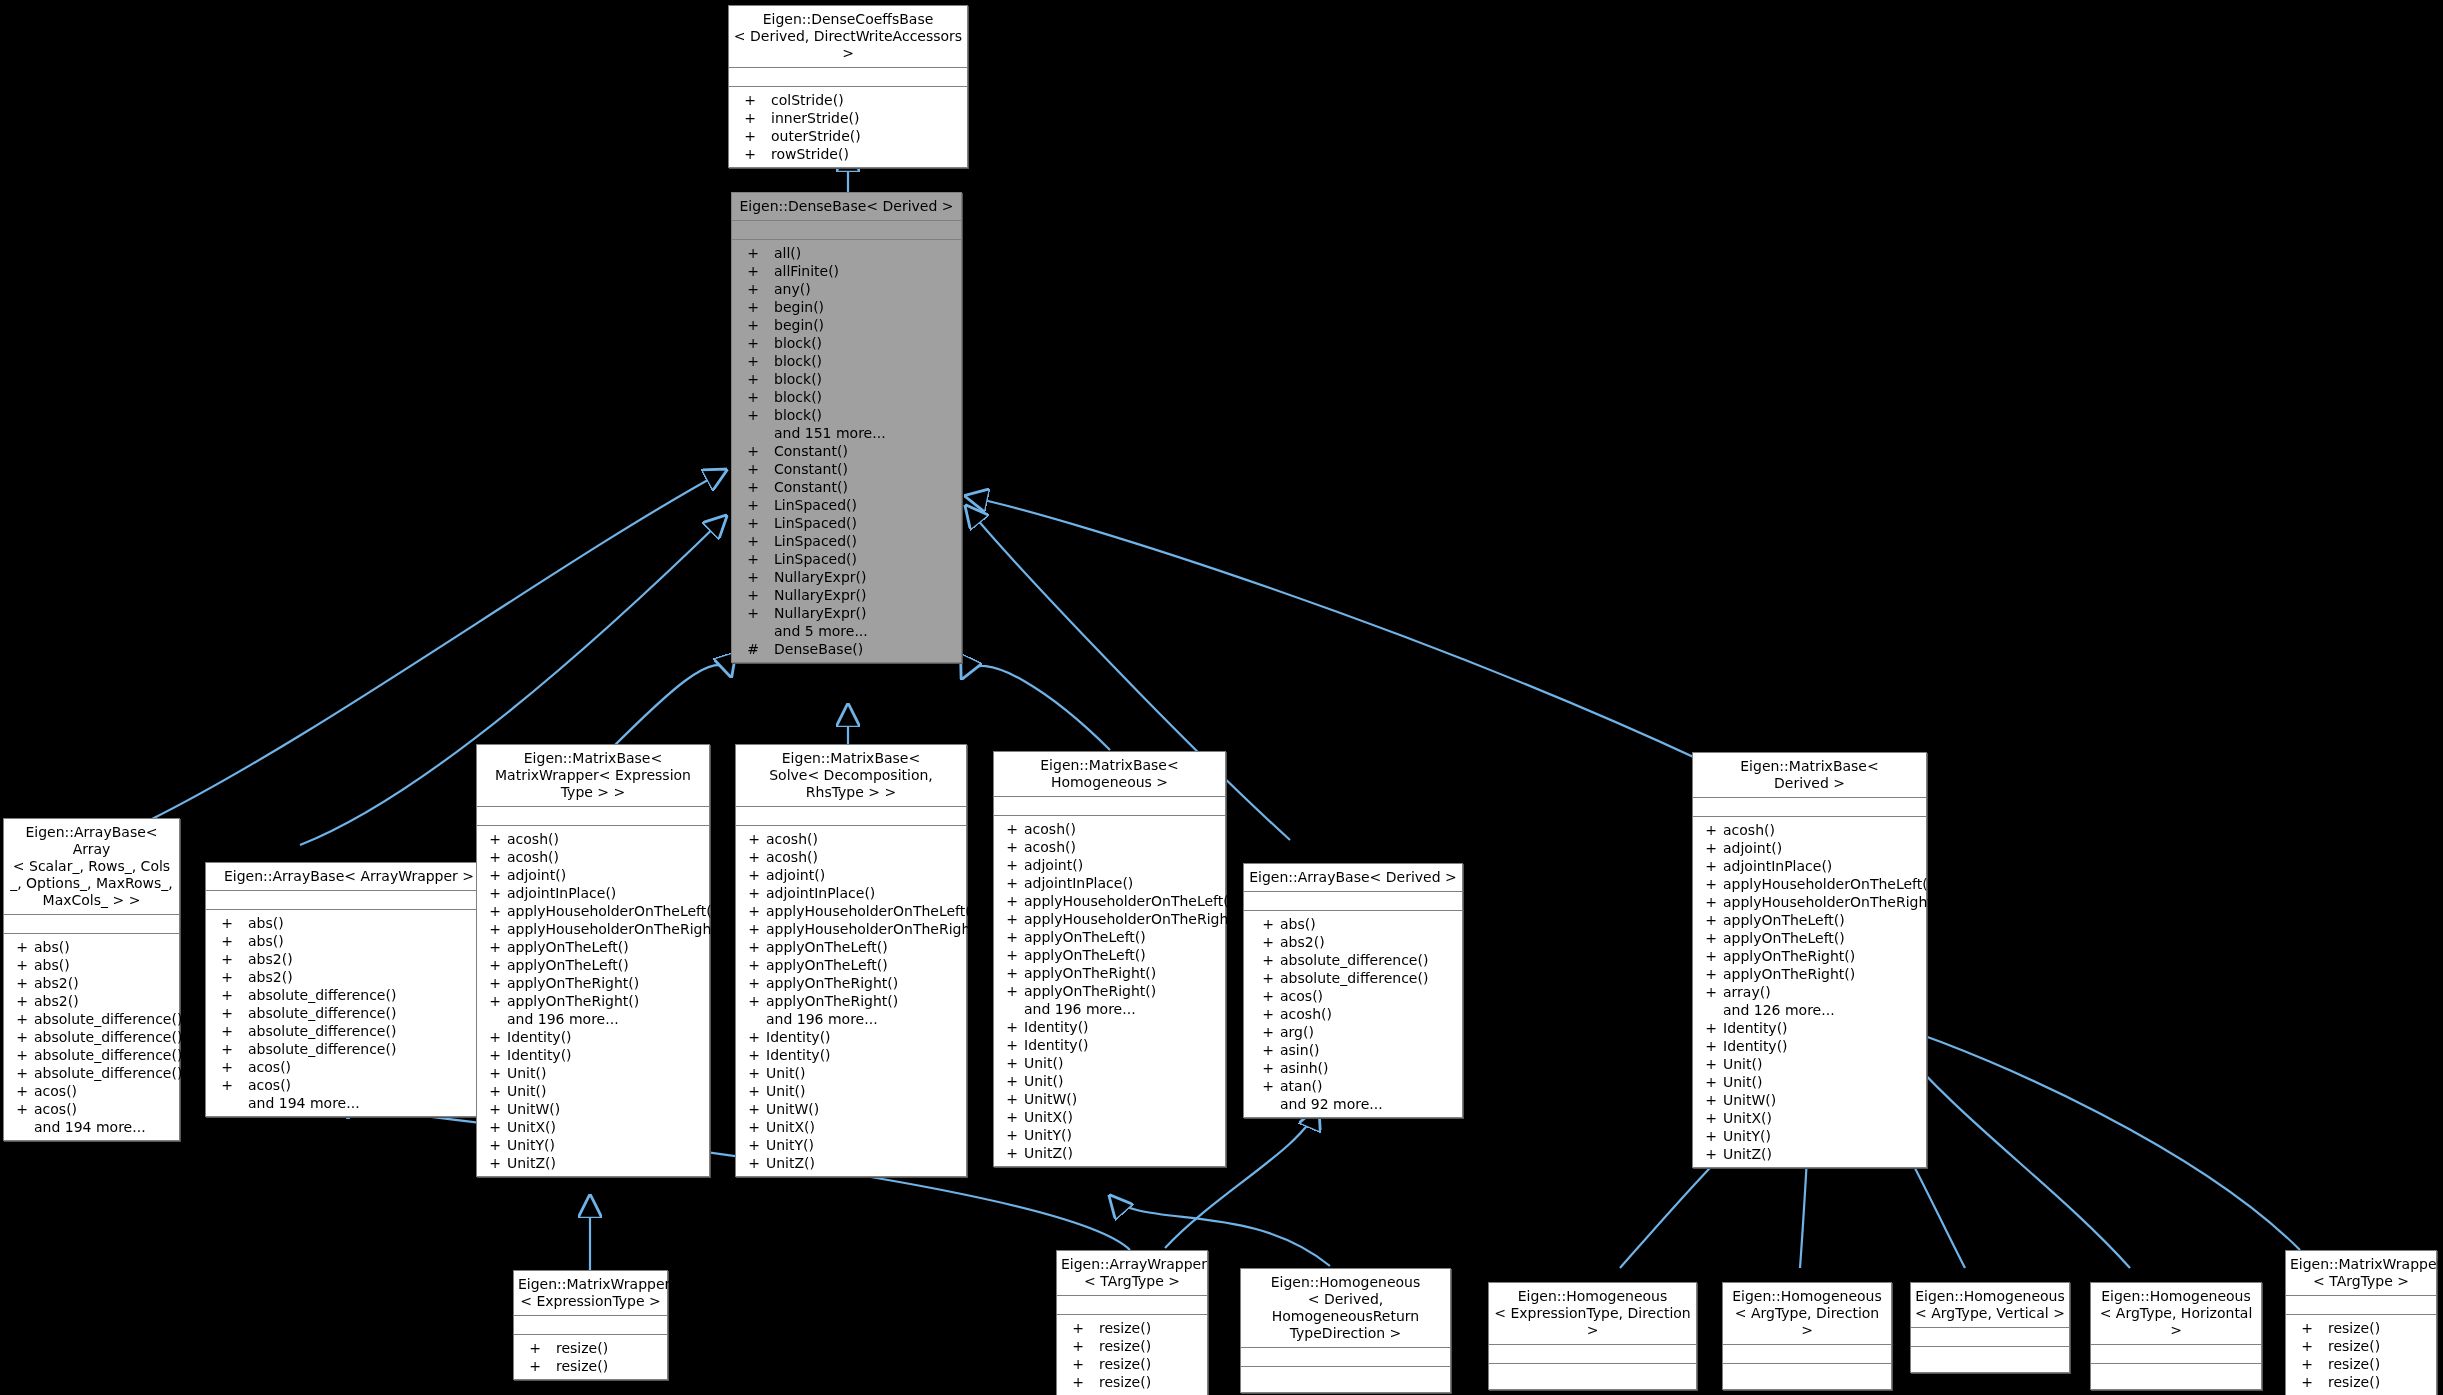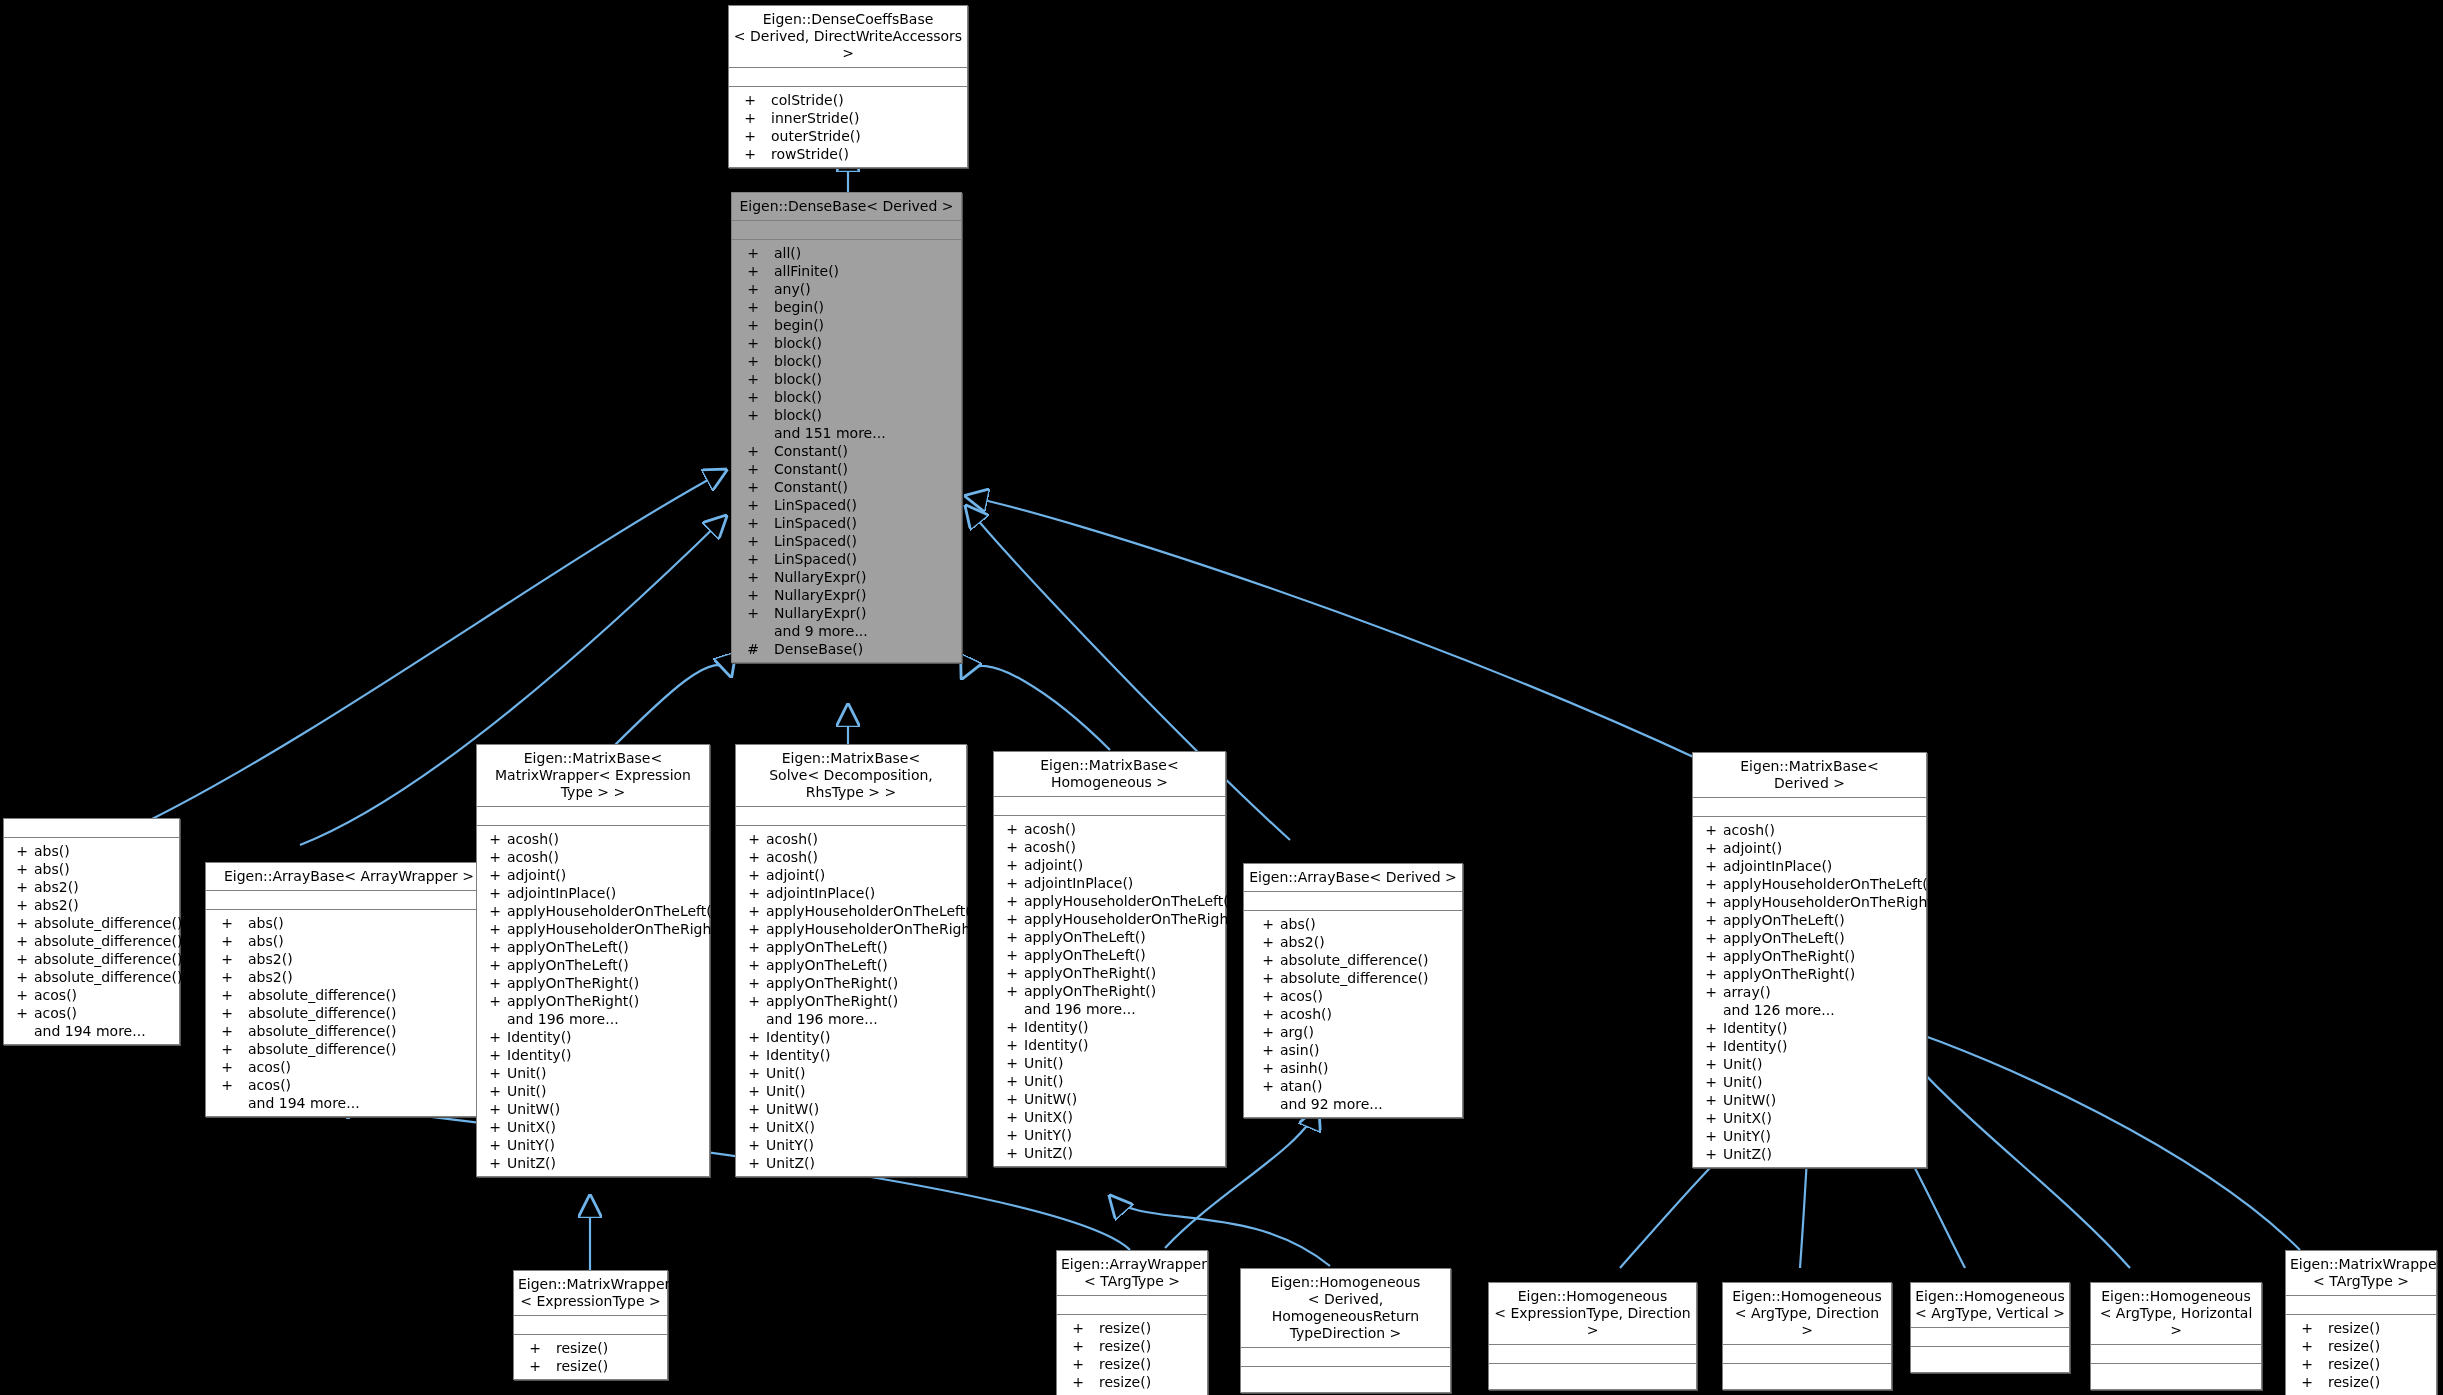--- a/index.html
+++ b/index.html
@@ -100,26 +100,27 @@
         <span class="row"><span class="vis">+</span><span class="nm">Constant()</span></span>
         <span class="row"><span class="vis">+</span><span class="nm">Constant()</span></span>
         <span class="row"><span class="vis">+</span><span class="nm">Constant()</span></span>
         <span class="row"><span class="vis">+</span><span class="nm">LinSpaced()</span></span>
         <span class="row"><span class="vis">+</span><span class="nm">LinSpaced()</span></span>
         <span class="row"><span class="vis">+</span><span class="nm">LinSpaced()</span></span>
         <span class="row"><span class="vis">+</span><span class="nm">LinSpaced()</span></span>
         <span class="row"><span class="vis">+</span><span class="nm">NullaryExpr()</span></span>
         <span class="row"><span class="vis">+</span><span class="nm">NullaryExpr()</span></span>
         <span class="row"><span class="vis">+</span><span class="nm">NullaryExpr()</span></span>
-        <span class="row more"><span class="vis">+</span><span class="nm">and 9 more...</span></span>
+        <span class="row more"><span class="vis">+</span><span class="nm">and 5 more...</span></span>
         <span class="row"><span class="vis">#</span><span class="nm">DenseBase()</span></span>
       </div>
   </div>
 
   <div class="node" style="left:3px;top:818px;width:177px;">
+    <div class="title">Eigen::ArrayBase&lt; Array<br>&lt; Scalar_, Rows_, Cols<br>_, Options_, MaxRows_,<br>MaxCols_ &gt; &gt;</div>
     <div class="attrs"></div>
     <div class="ops indent">
         <span class="row"><span class="vis">+</span><span class="nm">abs()</span></span>
         <span class="row"><span class="vis">+</span><span class="nm">abs()</span></span>
         <span class="row"><span class="vis">+</span><span class="nm">abs2()</span></span>
         <span class="row"><span class="vis">+</span><span class="nm">abs2()</span></span>
         <span class="row"><span class="vis">+</span><span class="nm">absolute_difference()</span></span>
         <span class="row"><span class="vis">+</span><span class="nm">absolute_difference()</span></span>
         <span class="row"><span class="vis">+</span><span class="nm">absolute_difference()</span></span>
         <span class="row"><span class="vis">+</span><span class="nm">absolute_difference()</span></span>

